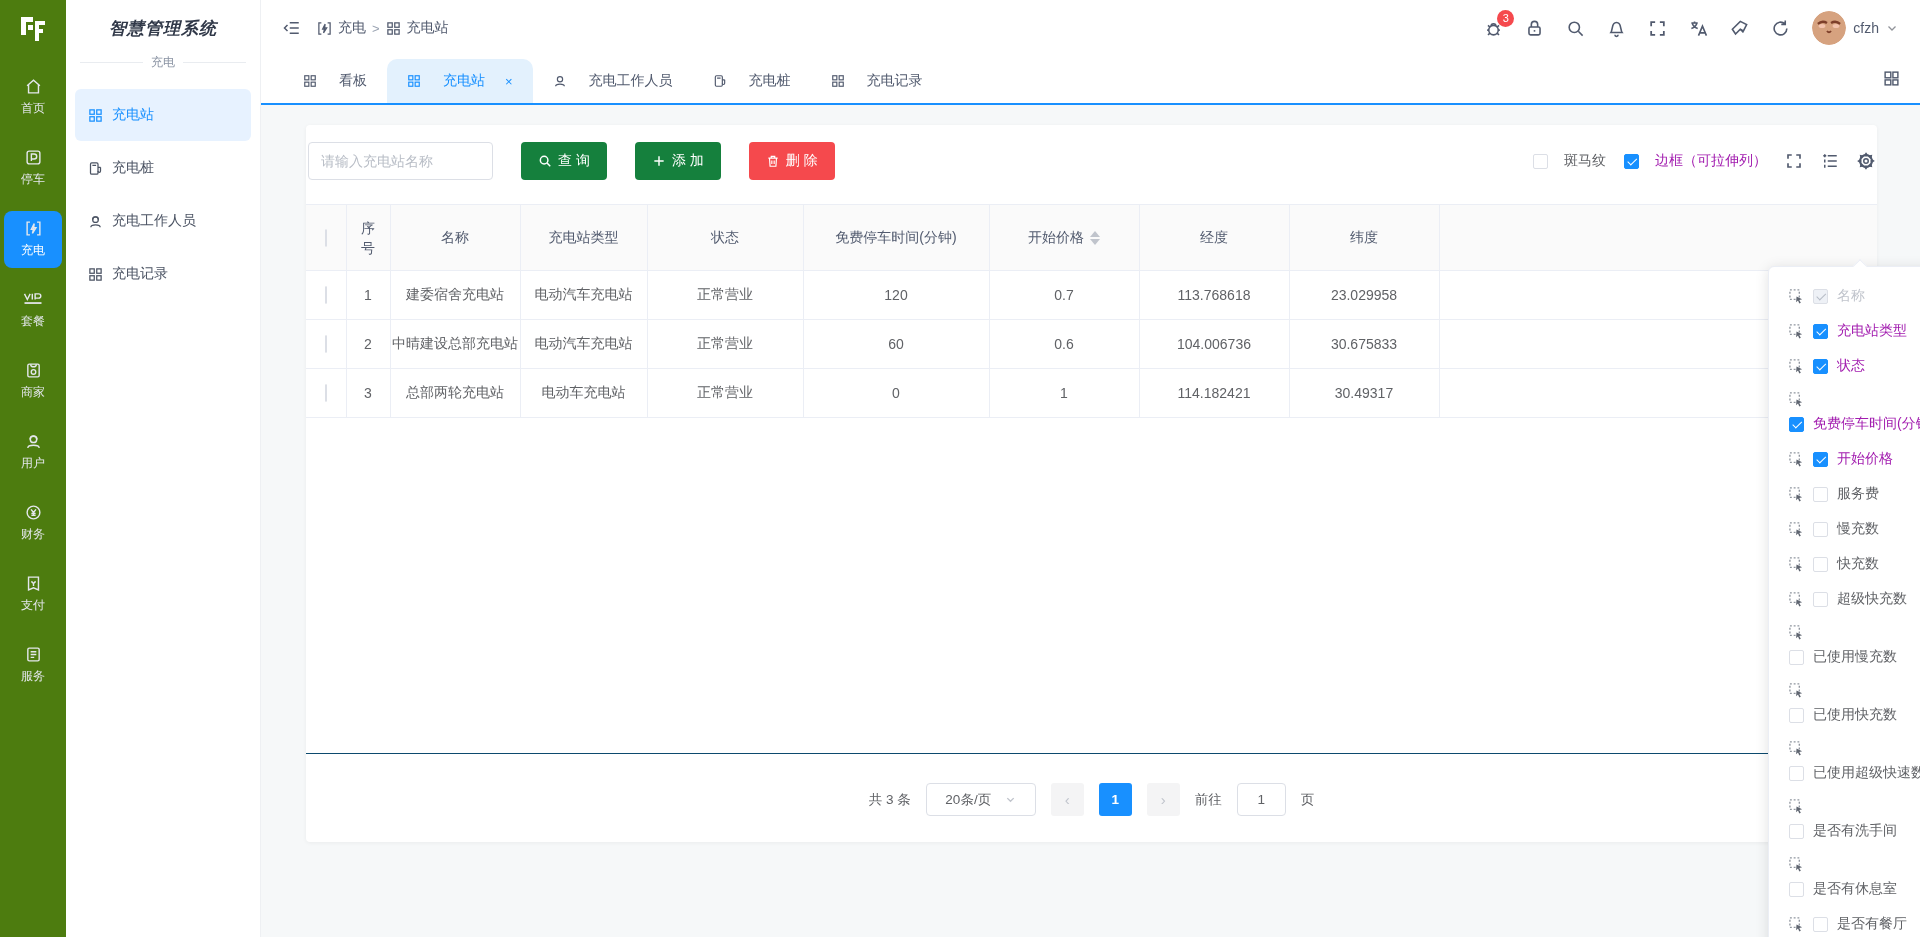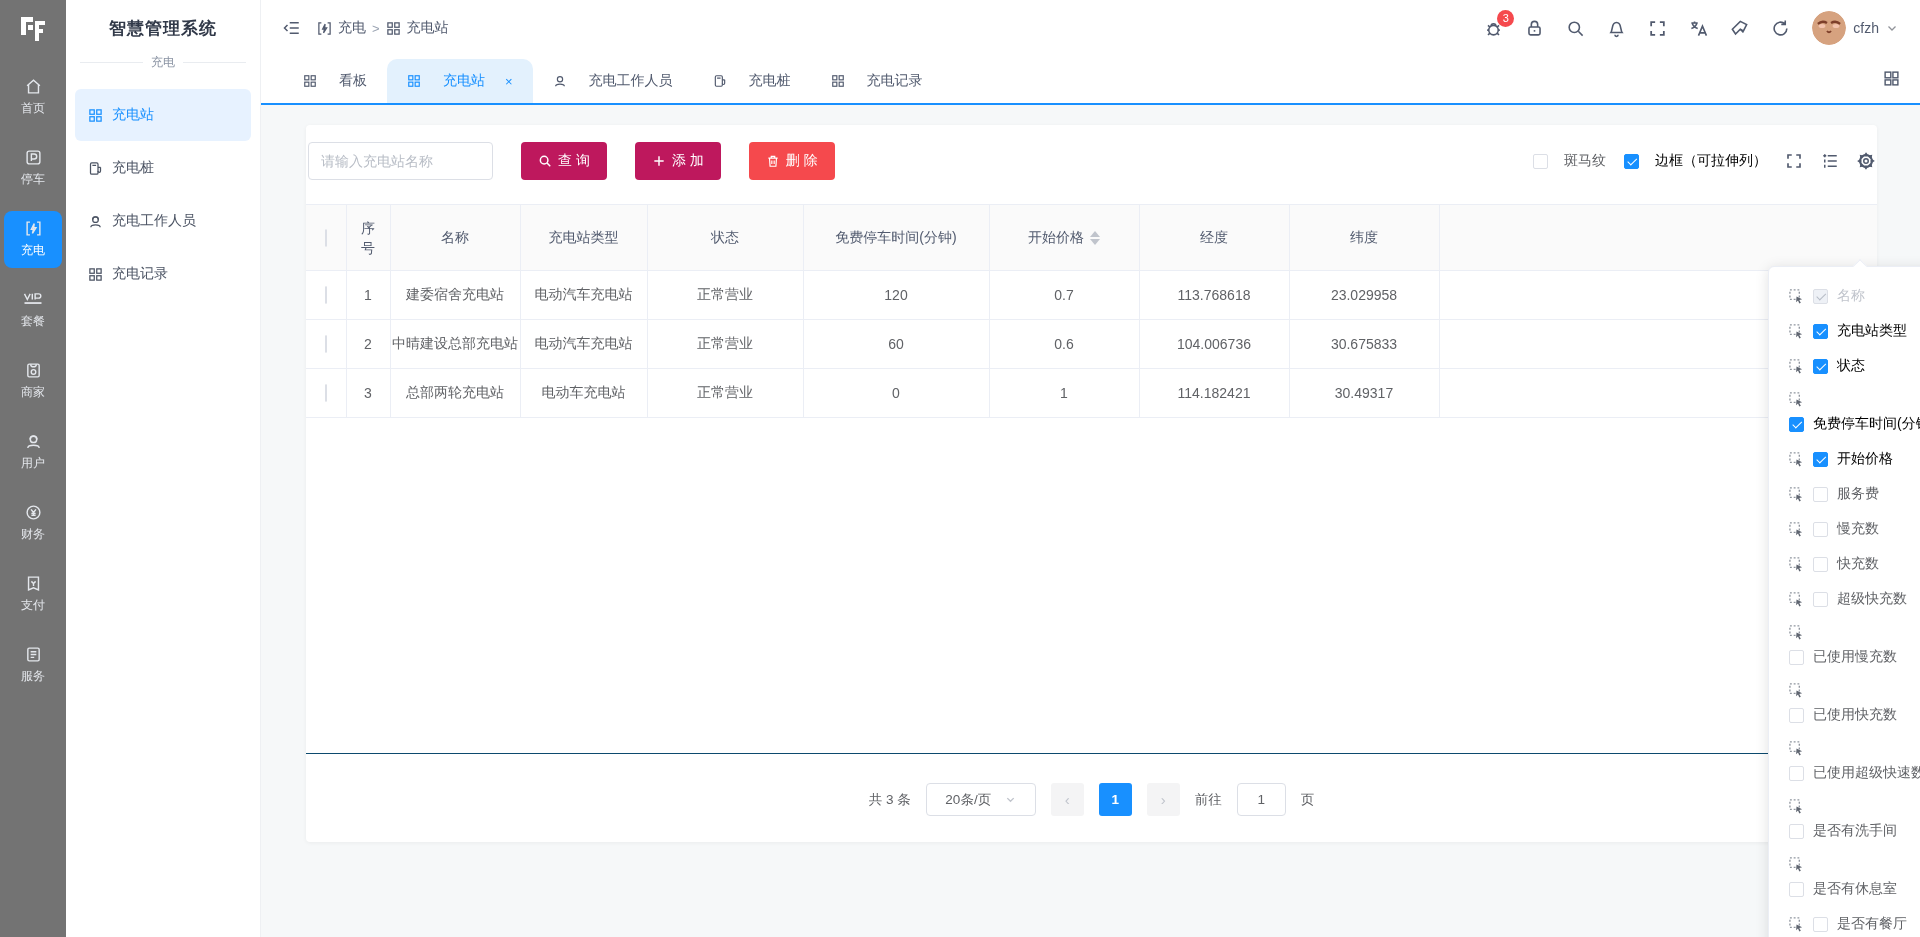--- a/index.html
+++ b/index.html
@@ -1,29 +1,29 @@
 <!DOCTYPE html>
 <html><head>
 <meta charset="utf-8">
 <style>
   * { box-sizing: border-box; margin: 0; padding: 0; }
   html,body { width:1920px; height:937px; overflow:hidden; }
   body { font-family:"Liberation Sans","DejaVu Sans",sans-serif; font-size:14px; color:#606266; background:#f6f8f9; }
   .app { display:flex; height:100%; }
 
   
-  .rail { width:66px; background:#737373; flex-shrink:0; display:flex; flex-direction:column; align-items:center; color:#e4e7ec; }
+  .rail { width:66px; background:#4d7c0f; flex-shrink:0; display:flex; flex-direction:column; align-items:center; color:#e4e7ec; }
   .rail-logo { margin:14px 0 18px; }
   .rail-item { width:58px; padding:9px 0; margin:7px 0; border-radius:8px; display:flex; flex-direction:column; align-items:center; gap:5px; font-size:12px; cursor:pointer; }
   .rail-item svg { stroke:#e4e7ec; }
   .rail-item.active { background:#1890ff; color:#fff; }
 
   
   .sidebar { width:195px; background:#fff; border-right:1px solid #eef0f3; flex-shrink:0; }
-  .sidebar-title { font-size:17px; font-weight:bold; color:#303848; text-align:center; padding:17px 0 14px; letter-spacing:1px; }
+  .sidebar-title { font-size:17px; font-weight:bold; color:#303848; text-align:center; padding:17px 0 14px; letter-spacing:1px;font-style:italic; }
   .sidebar-divider { display:flex; align-items:center; gap:8px; padding:0 14px 4px; color:#8a93a3; font-size:12px; }
   .sidebar-divider::before, .sidebar-divider::after { content:""; flex:1; border-top:1px solid #e9ecf0; }
   .menu { padding:14px 9px; }
   .menu-item { display:flex; align-items:center; gap:9px; padding:17px 13px; border-radius:6px; color:#4b5363; cursor:pointer; margin-bottom:1px; }
   .menu-item svg { stroke:#4b5363; flex-shrink:0; }
   .menu-item.active { background:#e7f2ff; color:#1890ff; }
   .menu-item.active svg { stroke:#1890ff; }
 
   
   .main { flex:1; min-width:0; display:flex; flex-direction:column; position:relative; }
@@ -50,30 +50,30 @@
 
   .content { flex:1; padding:20px 43px 0 45px; }
   .card { background:#fff; border-radius:4px; box-shadow:0 1px 4px rgba(0,0,0,0.05); padding-top:17px; }
 
   
   .toolbar { display:flex; align-items:center; justify-content:space-between; padding:0 2px; margin-bottom:24px; }
   .tool-left { display:flex; align-items:center; gap:28px; }
   .search-input { width:185px; height:38px; border:1px solid #dcdfe6; border-radius:4px; padding:0 12px; font-size:14px; color:#606266; outline:none; }
   .search-input::placeholder { color:#b8bdc6; }
   .btn { height:38px; padding:0 17px; border:none; border-radius:4px; color:#fff; font-size:14px; display:flex; align-items:center; gap:6px; cursor:pointer; }
-  .btn-blue { background:#be185d; }
+  .btn-blue { background:#15803d; }
   .btn-red { background:#f5494d; }
   .tool-right { display:flex; align-items:center; gap:18px; }
   .cb-wrap { display:flex; align-items:center; gap:16px; cursor:pointer; }
   .cb { width:15px; height:15px; border:1px solid #dcdfe6; border-radius:2px; background:#fff; position:relative; flex-shrink:0; }
   .cb.checked { background:#1890ff; border-color:#1890ff; }
   .cb.checked::after { content:""; position:absolute; left:4.5px; top:1.5px; width:3.5px; height:7.5px; border-right:1.6px solid #fff; border-bottom:1.6px solid #fff; transform:rotate(45deg); }
   .cb.disabled { background:#eef1f6; border-color:#dcdfe6; }
   .cb.disabled::after { border-color:#b6bcc6; }
-  .cb-label-blue { color:#000000; }
+  .cb-label-blue { color:#a21caf; }
   .cb-label-gray { color:#606266; }
   .tool-icon { cursor:pointer; display:flex; }
   .tool-icon svg { stroke:#515a6e; }
 
   
   .table-wrap { height:550px; border-bottom:1px solid #0c4a6e; overflow:hidden; }
   table { width:100%; border-collapse:collapse; table-layout:fixed; }
   th, td { border:1px solid #ebeef5; text-align:center; font-weight:normal; font-size:14px; }
   th { background:#fafafa; color:#515a6e; height:66px; padding:6px 4px; }
   td { height:49px; color:#606266; background:#fff; }

